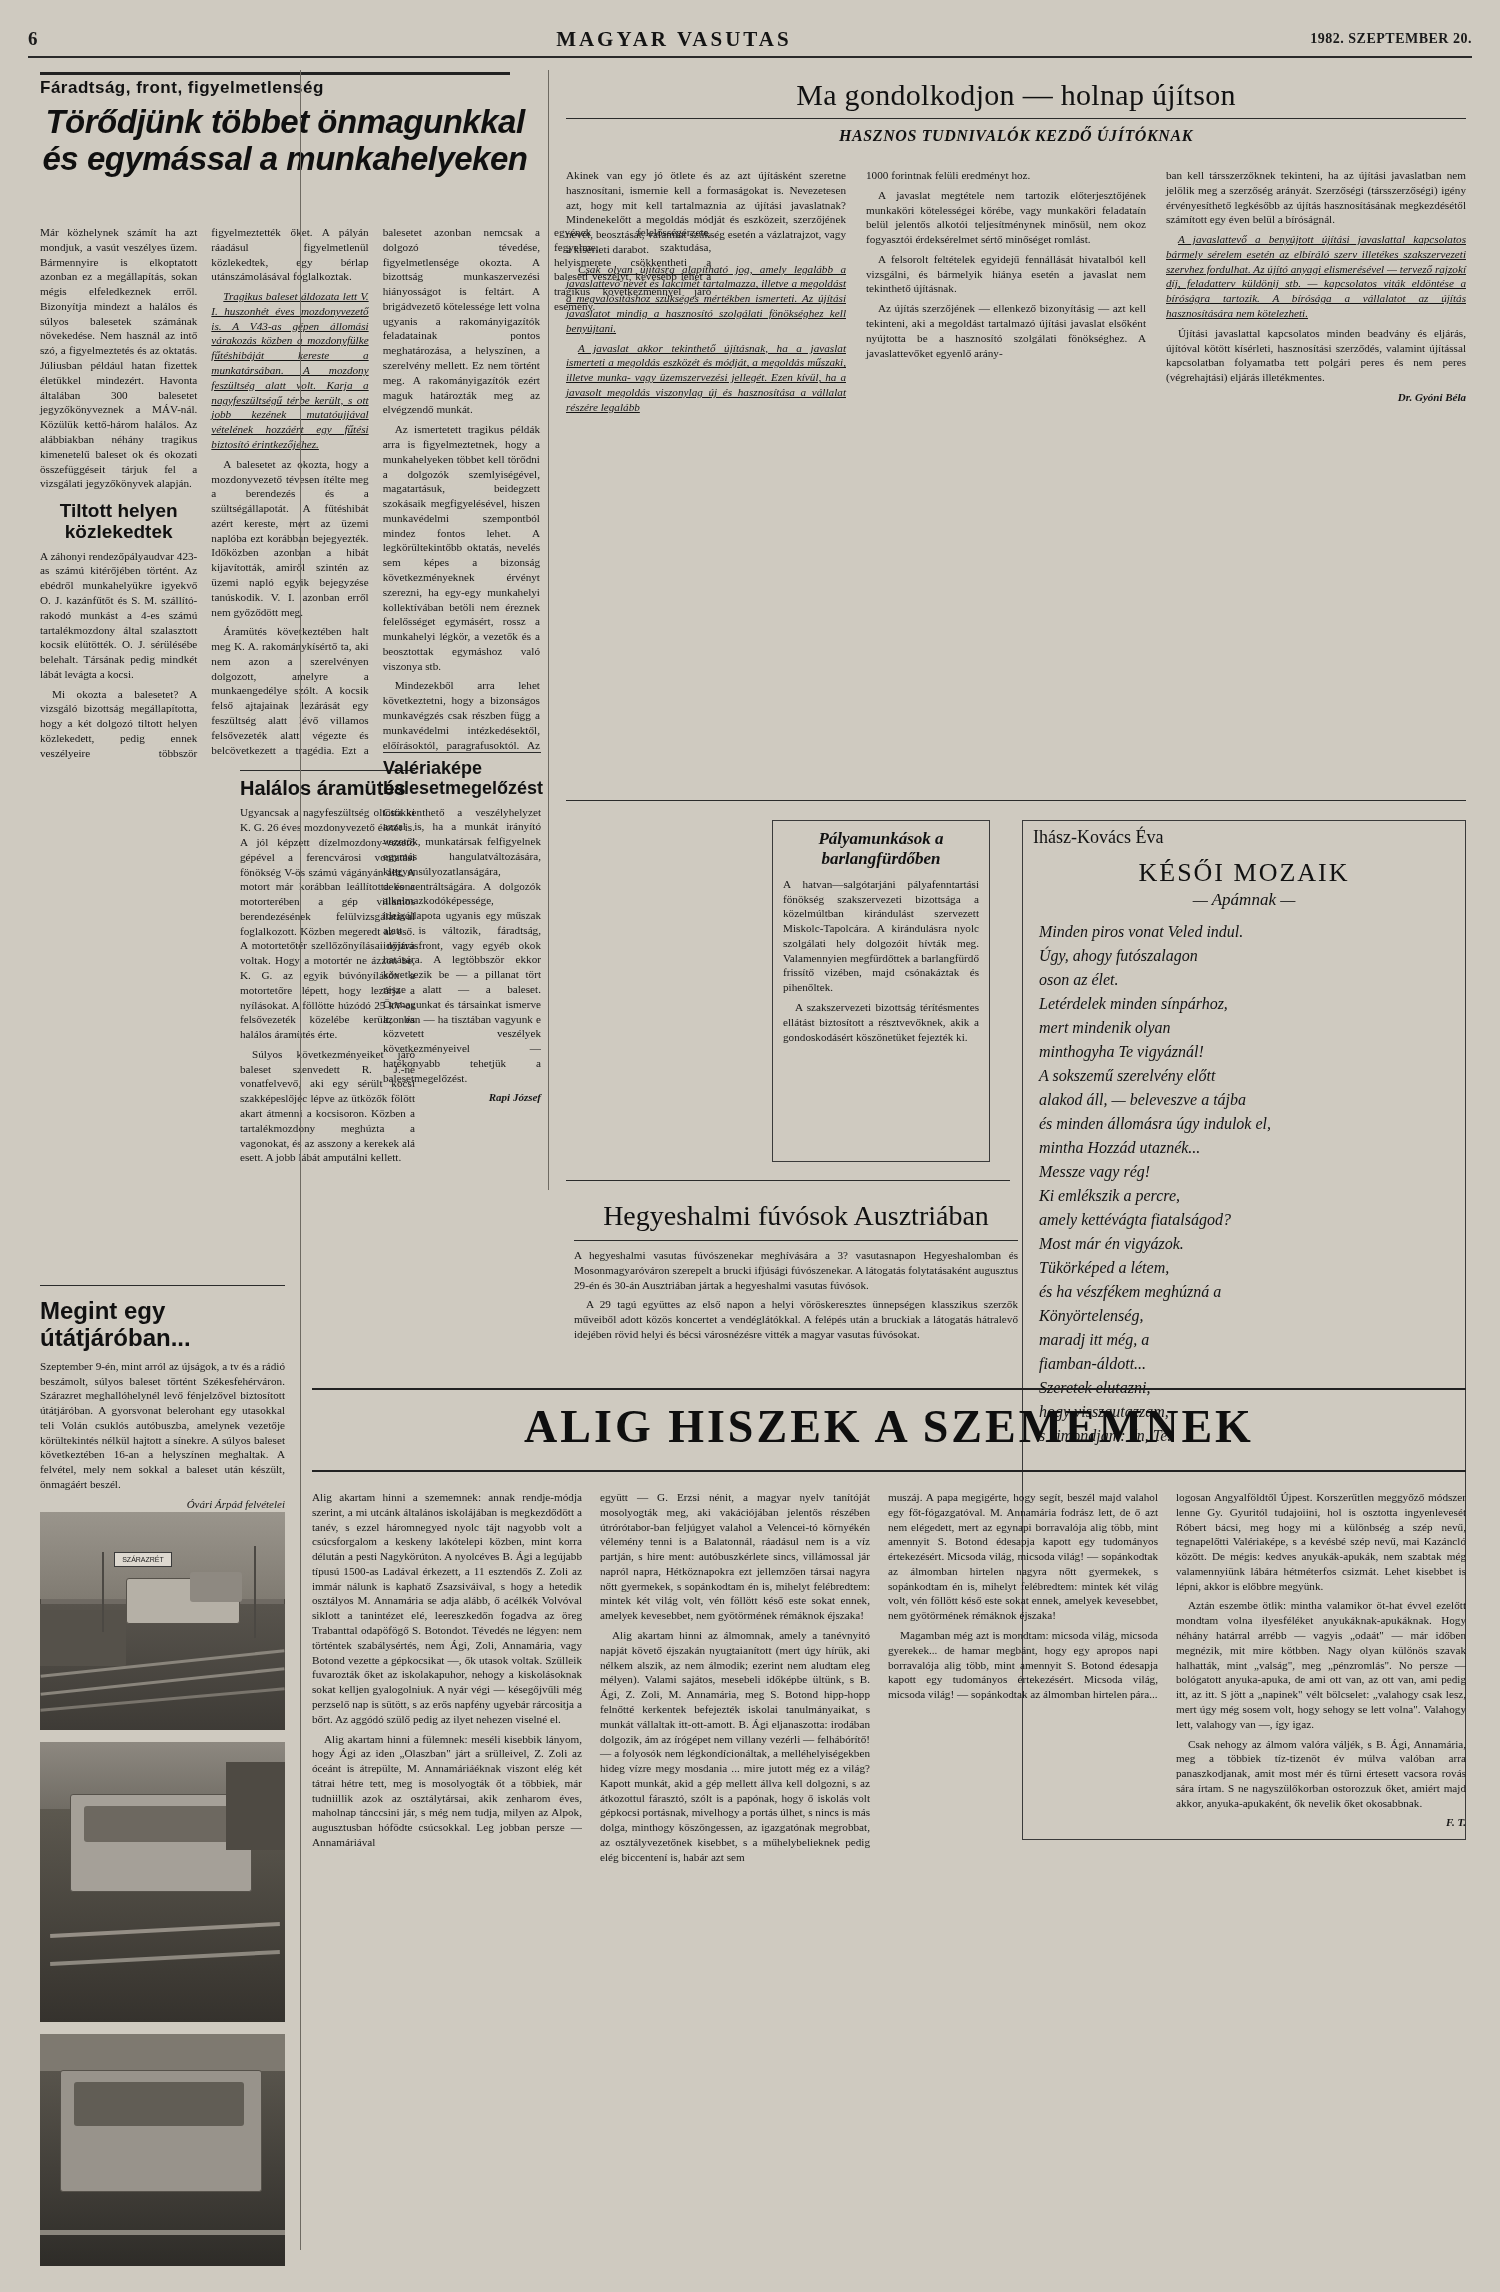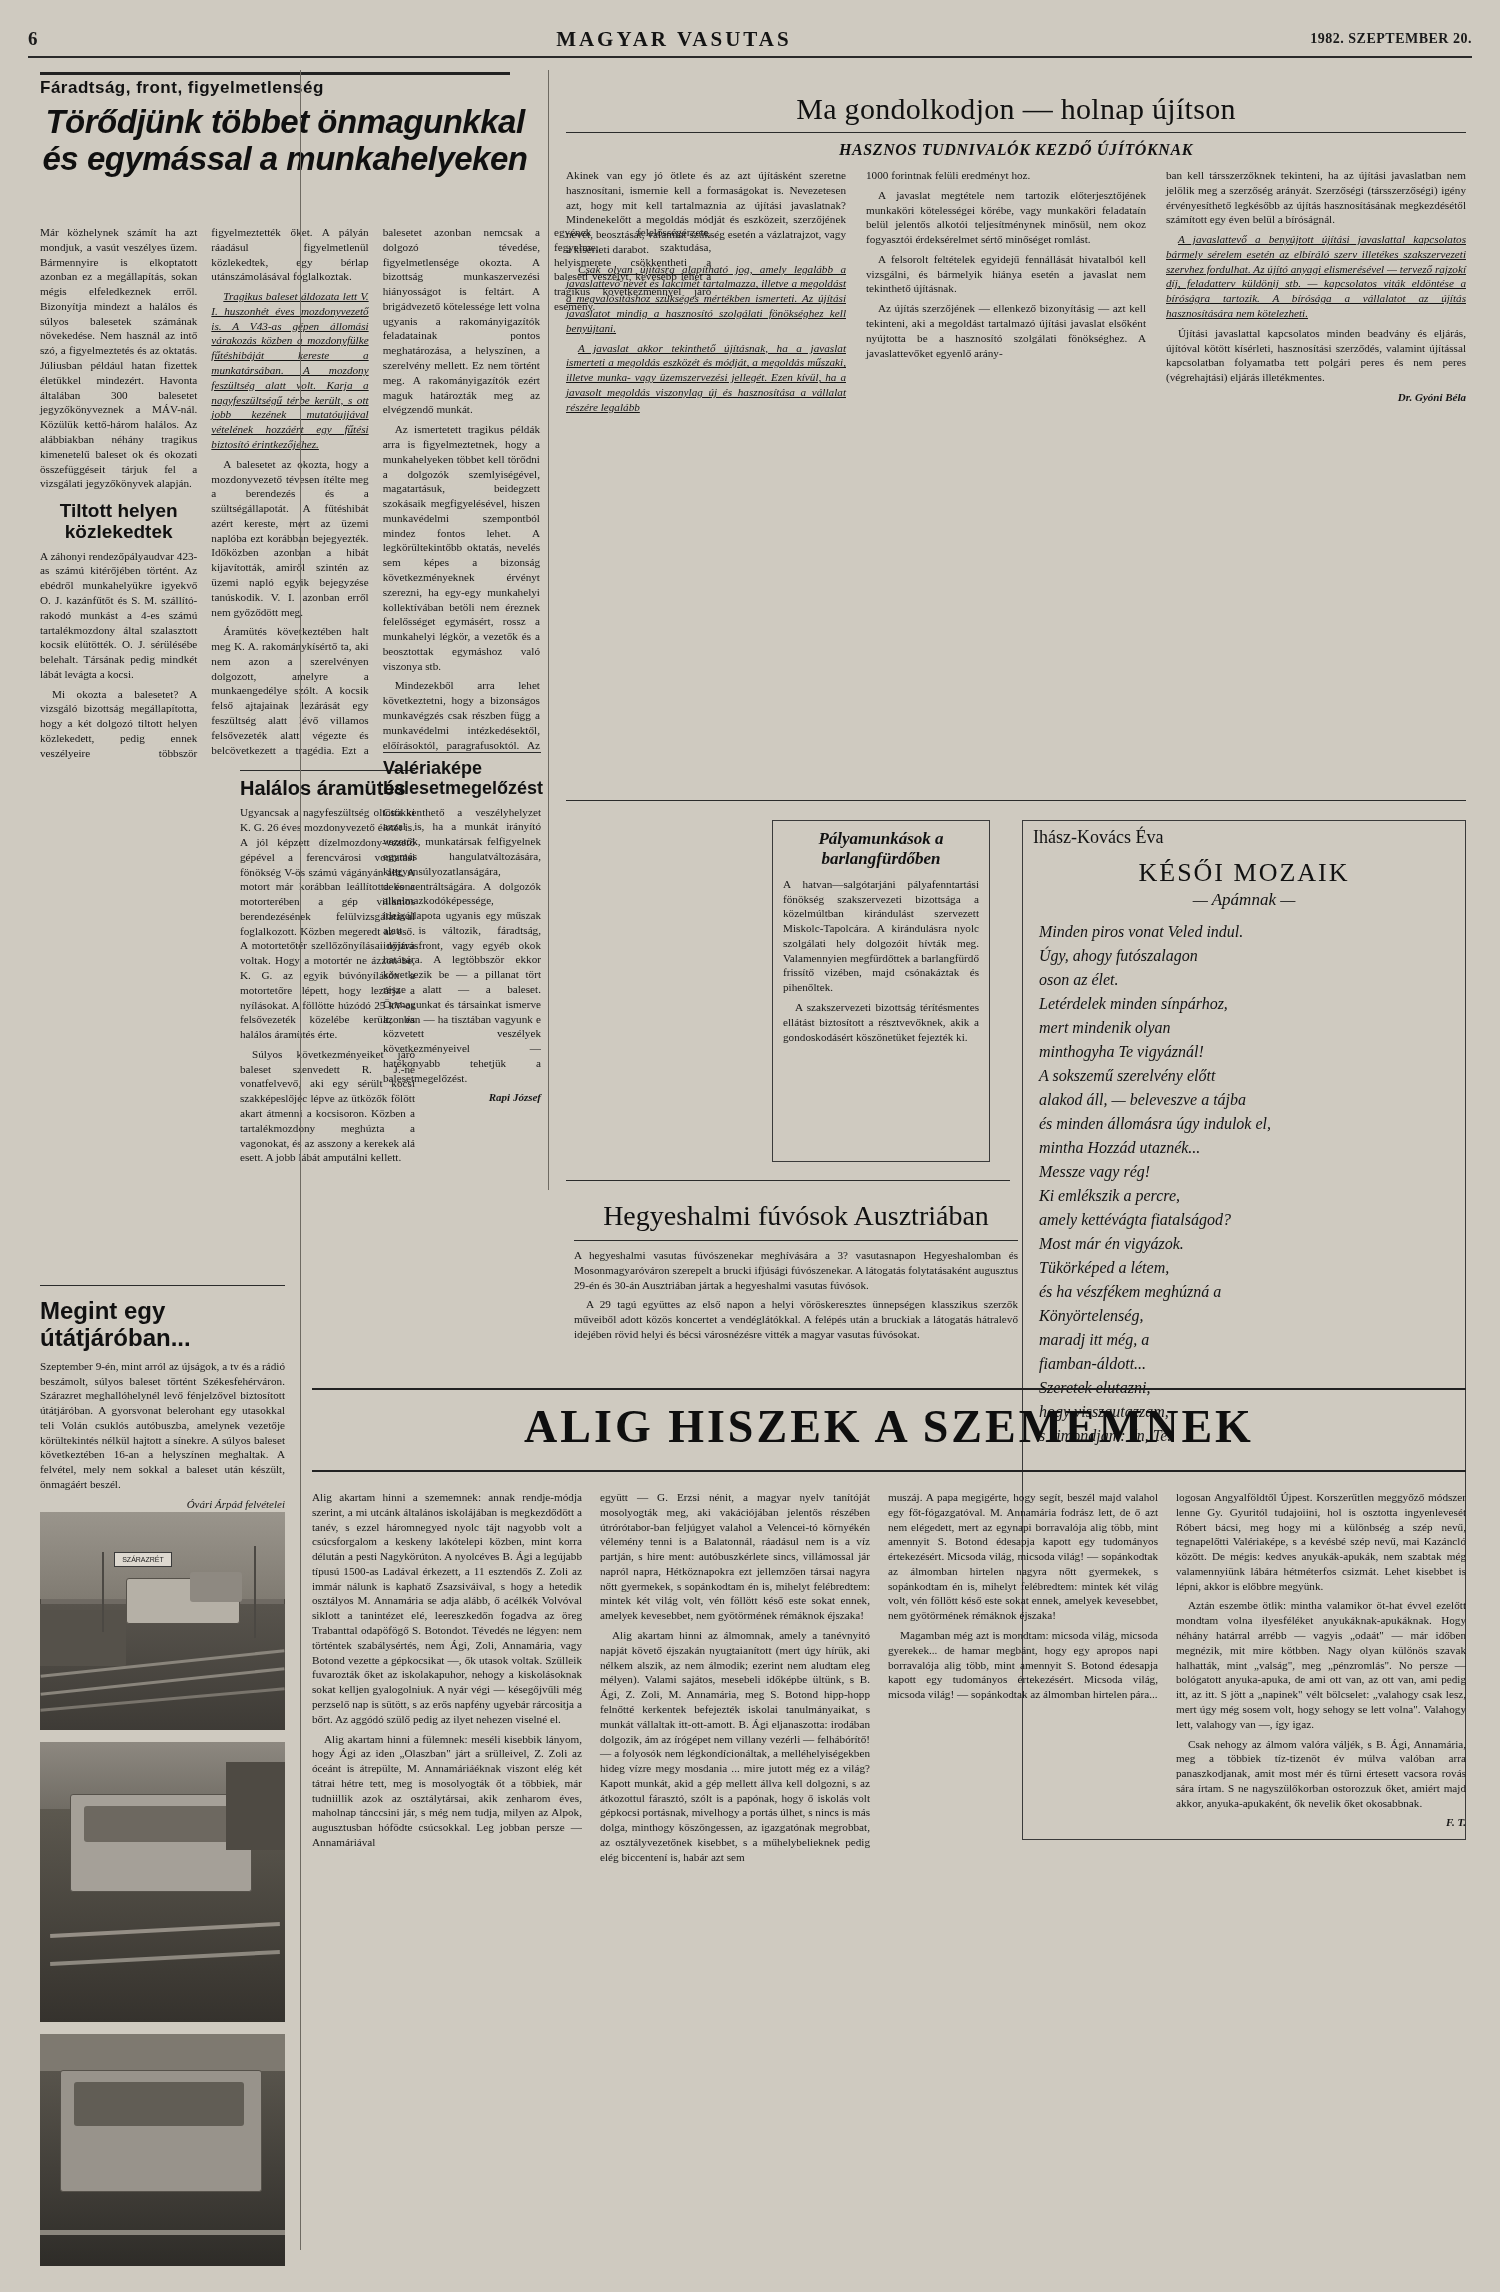--- a/index.html
+++ b/index.html
@@ -205,21 +205,21 @@
    <div class="gnd" style="height:84%;background:linear-gradient(#58544c,#2e2c28);"></div>
    <div class="bus" style="left:20px;top:36px;width:200px;height:120px;background:#98938b;"></div>
    <div class="bus" style="left:34px;top:48px;width:170px;height:44px;background:#615d55;border:none;"></div>
    <div class="rail" style="left:0;top:196px;width:245px;height:5px;background:#8b867d;"></div>
  </div>
 
  <div class="vline" style="left:300px;top:70px;height:2180px;"></div>
 
  <div class="vline" style="left:548px;top:70px;height:1120px;"></div>
 
- <div class="block" style="left:566px;top:92px;width:900px;">
+ <div class="block" style="left:566px;top:78px;width:900px;">
    <div class="head2">Ma gondolkodjon — holnap újítson</div>
    <div class="hline" style="position:relative;width:900px;margin:6px 0 8px 0;"></div>
    <div class="sub2">HASZNOS TUDNIVALÓK KEZDŐ ÚJÍTÓKNAK</div>
  </div>
  <div class="block col-text" style="left:566px;top:168px;width:280px;">
    <p class="noind">Akinek van egy jó ötlete és az azt újításként szeretne hasznosítani, ismernie kell a formaságokat is. Nevezetesen azt, hogy mit kell tartalmaznia az újítási javaslatnak? Mindenekelőtt a megoldás módját és eszközeit, szerzőjének nevét, beosztását, valamint szükség esetén a vázlatrajzot, vagy a kísérleti darabot.</p>
    <p class="it">Csak olyan újításra alapítható jog, amely legalább a javaslattevő nevét és lakcímét tartalmazza, illetve a megoldást a megvalósításhoz szükséges mértékben ismerteti. Az újítási javaslatot mindig a hasznosító szolgálati fönökséghez kell benyújtani.</p>
    <p class="it">A javaslat akkor tekinthető újításnak, ha a javaslat ismerteti a megoldás eszközét és módját, a megoldás műszaki, illetve munka- vagy üzemszervezési jellegét. Ezen kívül, ha a javasolt megoldás viszonylag új és hasznosítása a vállalat részére legalább</p>
  </div>
  <div class="block col-text" style="left:866px;top:168px;width:280px;">

